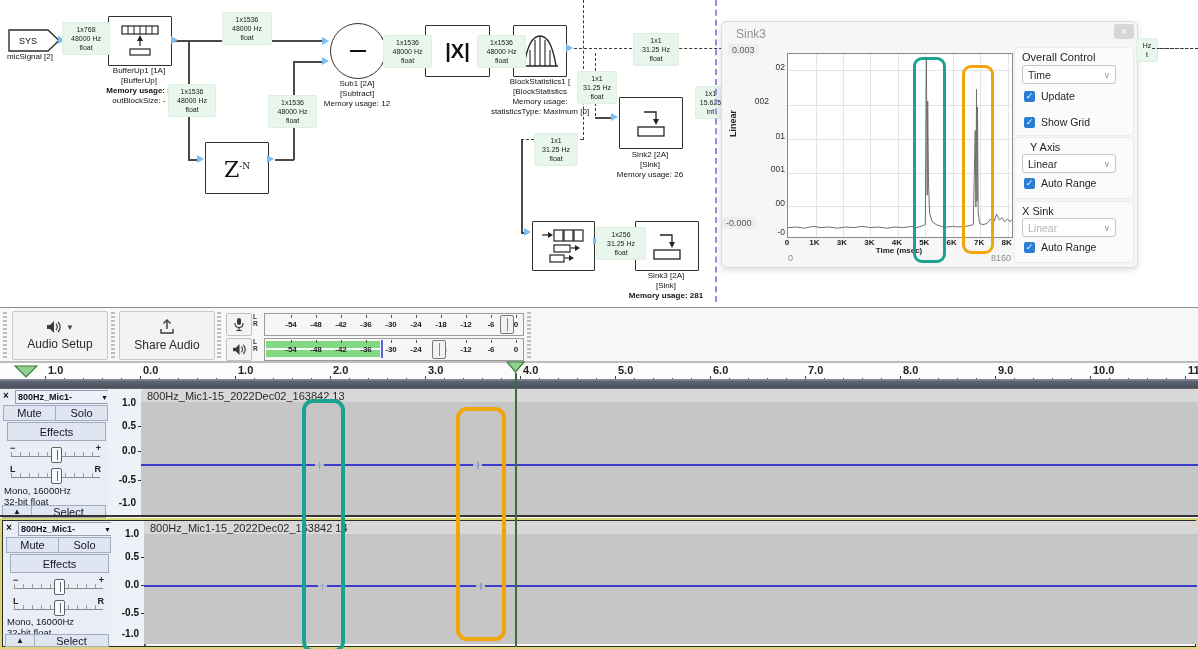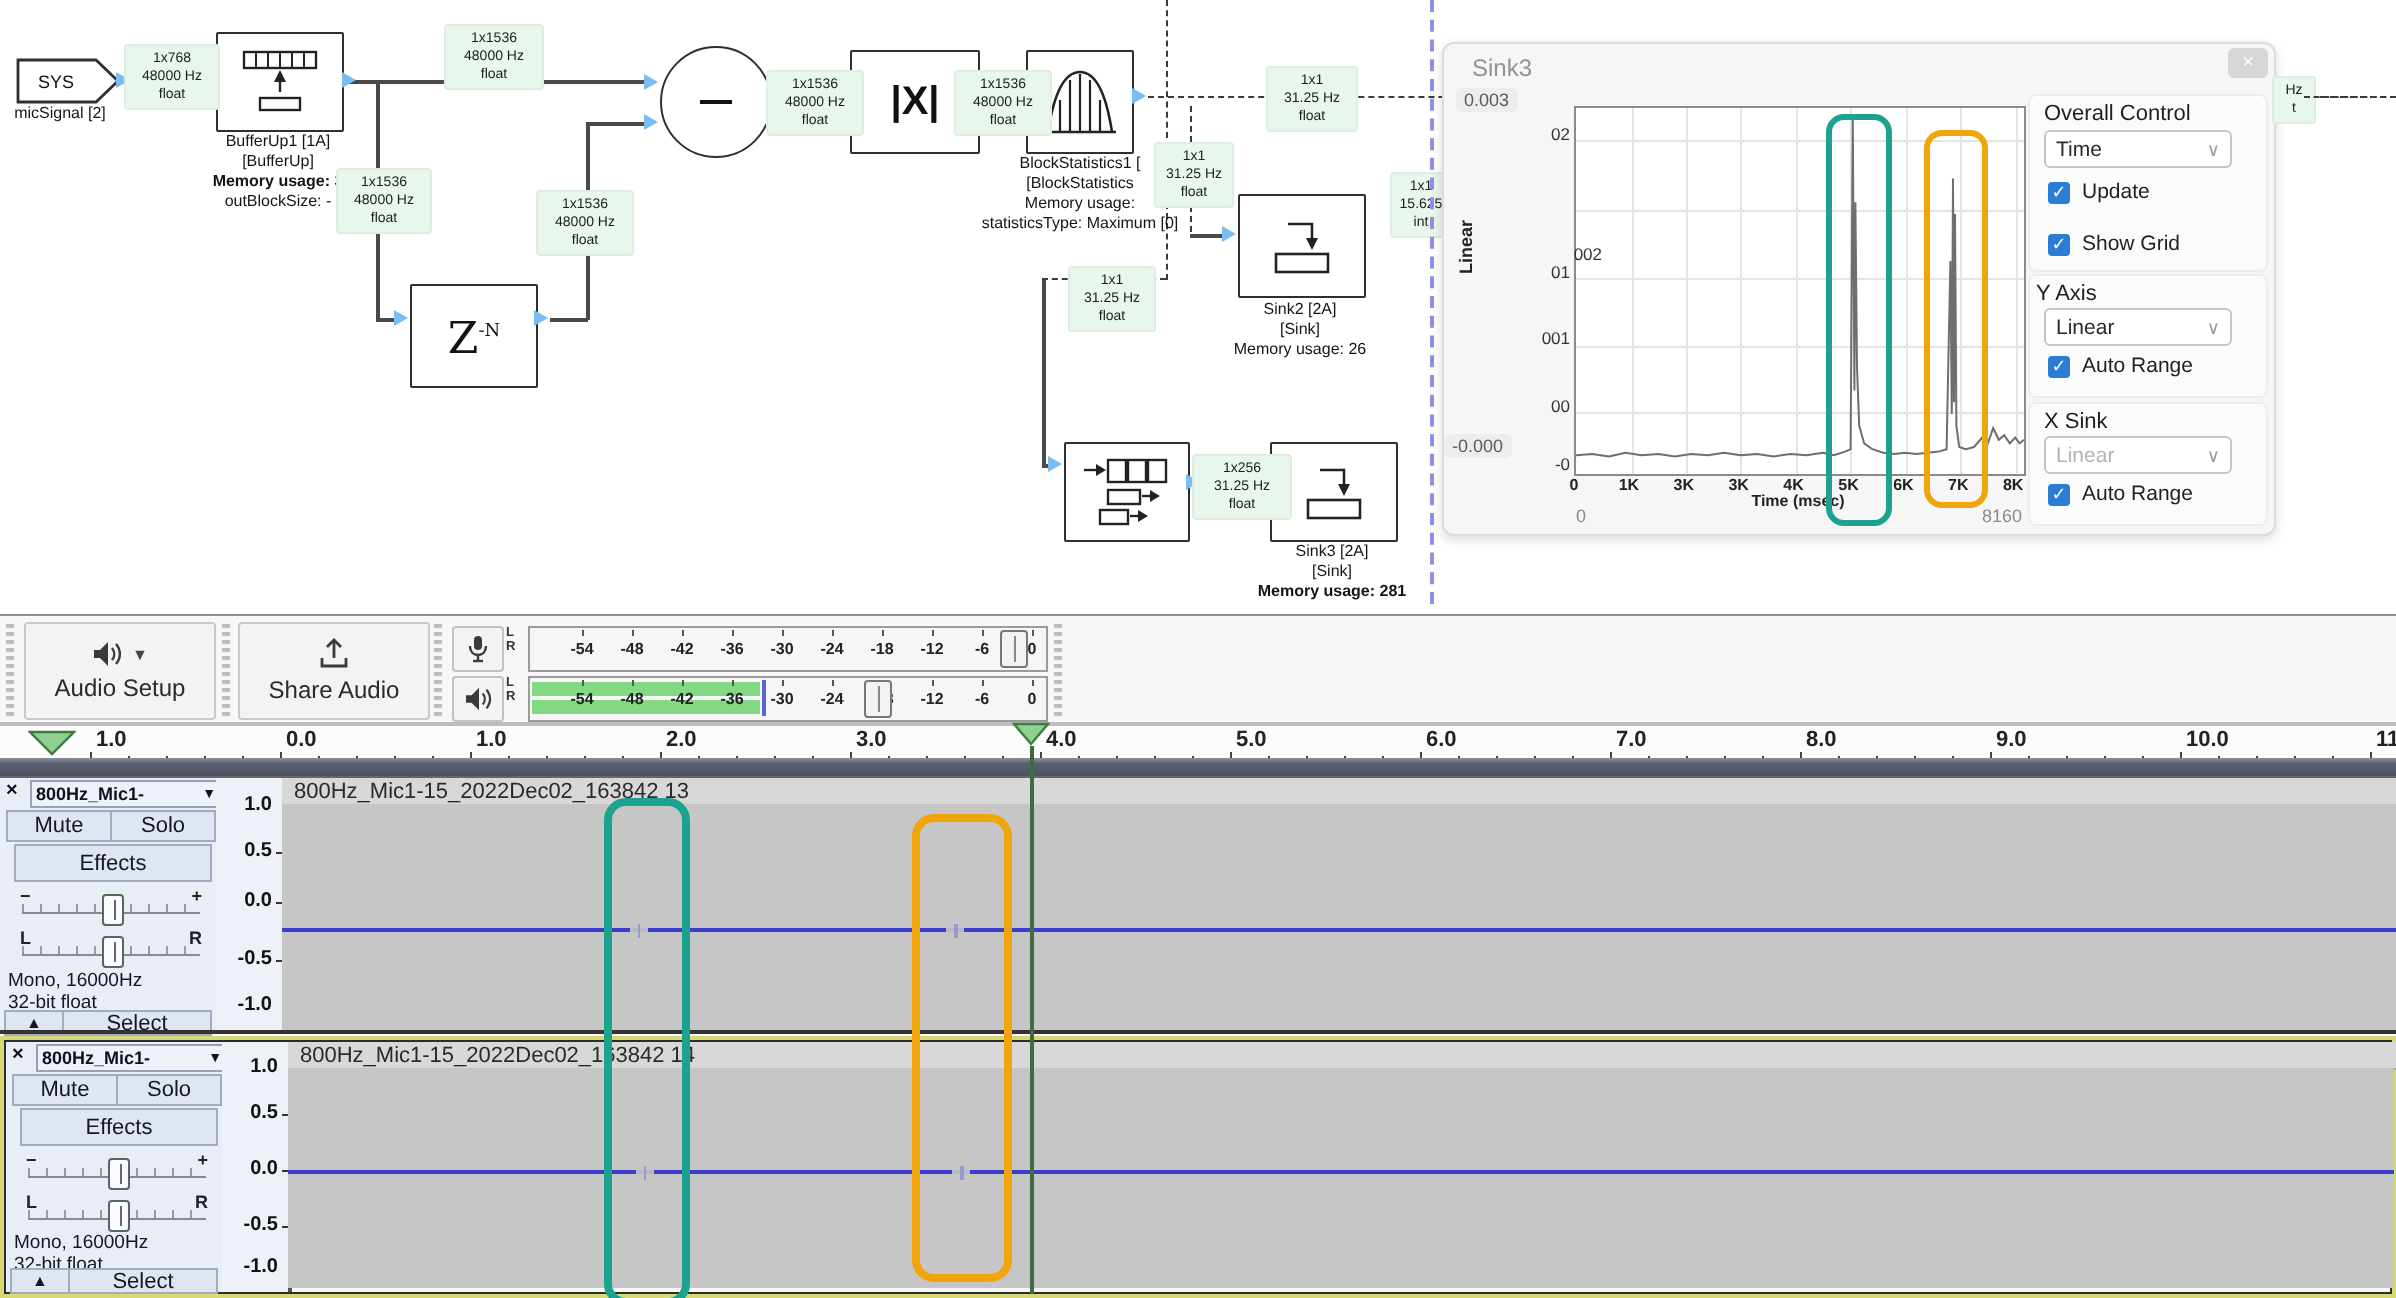--- a/index.html
+++ b/index.html
@@ -140,20 +140,25 @@
 
     <div class="a blk" style="left:205px;top:142px;width:62px;height:50px;">
       <div style="font-family:'DejaVu Serif',serif;font-size:22px;color:#111;line-height:20px;">
         <span>Z</span><sup style="font-size:9px;">-N</sup>
       </div>
     </div>
 
     <div class="a blkcircle" style="left:330px;top:23px;width:54px;height:54px;">
       <div style="width:16px;height:2px;background:#111;"></div>
     </div>
+    <div class="a blabel" style="left:302px;top:79px;width:110px;">
+      <div>Sub1 [2A]</div>
+      <div>[Subtract]</div>
+      <div>Memory usage: 12</div>
+    </div>
 
     <div class="a blk" style="left:425px;top:25px;width:63px;height:50px;">
       <div style="font-size:20px;font-weight:bold;color:#111;">|X|</div>
     </div>
 
     <div class="a blk" style="left:513px;top:25px;width:52px;height:50px;">
       <svg width="38" height="38" viewBox="0 0 38 38">
         <path d="M3,34 C7,8 14,4 19,4 C24,4 31,8 35,34" fill="none" stroke="#222" stroke-width="1.3"></path>
         <line x1="9" y1="34" x2="9" y2="18" stroke="#222" stroke-width="1.1"></line>
         <line x1="14" y1="34" x2="14" y2="8" stroke="#222" stroke-width="1.1"></line>
@@ -270,21 +275,21 @@
           </div>
         <svg id="plot-svg" width="224" height="183" style="position:absolute;left:0;top:0;">
             <polyline points="0.0,173.6 8.2,173.0 16.5,174.2 24.7,172.4 32.9,173.6 41.2,173.0 49.4,174.2 57.6,173.0 65.9,173.6 74.1,172.4 82.4,173.6 90.6,173.0 98.8,174.2 107.1,173.0 115.3,173.6 123.5,172.4 129.0,173.6 134.5,171.8 137.3,170.6 138.4,5.9 139.2,141.2 139.7,47.1 140.5,129.5 141.6,158.9 144.1,167.7 148.2,170.6 153.7,172.4 159.2,173.0 164.7,172.4 170.2,173.0 175.7,172.4 181.2,171.8 185.3,170.6 187.2,76.5 187.9,153.0 188.5,35.3 189.0,147.1 189.5,53.0 190.2,158.9 191.6,169.5 194.9,170.6 199.0,169.5 203.1,164.8 205.9,167.7 208.6,160.1 211.4,165.9 214.1,163.6 216.9,167.7 219.6,164.8 221.8,167.7 224.0,165.9" fill="none" stroke="#6e6e6e" stroke-width="1"></polyline>
           </svg>
       </div>
       <div class="a" style="left:6px;top:88px;writing-mode:vertical-rl;transform:rotate(180deg);font-size:9px;font-weight:bold;color:#222;">Linear</div>
       <div class="a chip" style="left:6px;top:22px;">0.003</div>
       <div class="a chip" style="left:0px;top:195px;">-0.000</div>
       <div id="ytick-col">
           <div class="ytick a" style="left: 30px; width: 33px; top: 40px;">02</div>
-          <div class="ytick a" style="left: 46px; width: 33px; top: 74px; margin-top: 26px;">002</div>
+          <div class="ytick a" style="left: 14px; width: 33px; top: 74px;">002</div>
           <div class="ytick a" style="left: 30px; width: 33px; top: 109px;">01</div>
           <div class="ytick a" style="left: 30px; width: 33px; top: 142px;">001</div>
           <div class="ytick a" style="left: 30px; width: 33px; top: 176px;">00</div>
           <div class="ytick a" style="left: 30px; width: 33px; top: 205px;">-0</div>
         </div>
       <div id="xtick-row">
           <div class="xtick" style="left: 65px; top: 216px;">0</div>
           <div class="xtick" style="left: 92.451px; top: 216px;">1K</div>
           <div class="xtick" style="left: 119.902px; top: 216px;">3K</div>
           <div class="xtick" style="left: 147.353px; top: 216px;">3K</div>
@@ -308,21 +313,21 @@
           <span class="caret">∨</span>
       </div>
       <div class="a cbrow" style="left:302px;top:68px;">
         <span class="cb">✓</span>
         <span>Update</span>
       </div>
       <div class="a cbrow" style="left:302px;top:94px;">
         <span class="cb">✓</span>
         <span>Show Grid</span>
       </div>
-      <div class="a ctlLabel" style="left:296px;top:119px;">Y Axis</div>
+      <div class="a ctlLabel" style="left:308px;top:119px;">Y Axis</div>
       <div class="a dd" style="left:300px;top:132px;width:82px;height:17px;">
         <span>Linear</span>
           <span class="caret">∨</span>
       </div>
       <div class="a cbrow" style="left:302px;top:155px;">
         <span class="cb">✓</span>
         <span>Auto Range</span>
       </div>
       <div class="a ctlLabel" style="left:300px;top:183px;">X Sink</div>
       <div class="a dd disabled" style="left:300px;top:196px;width:82px;height:17px;">

